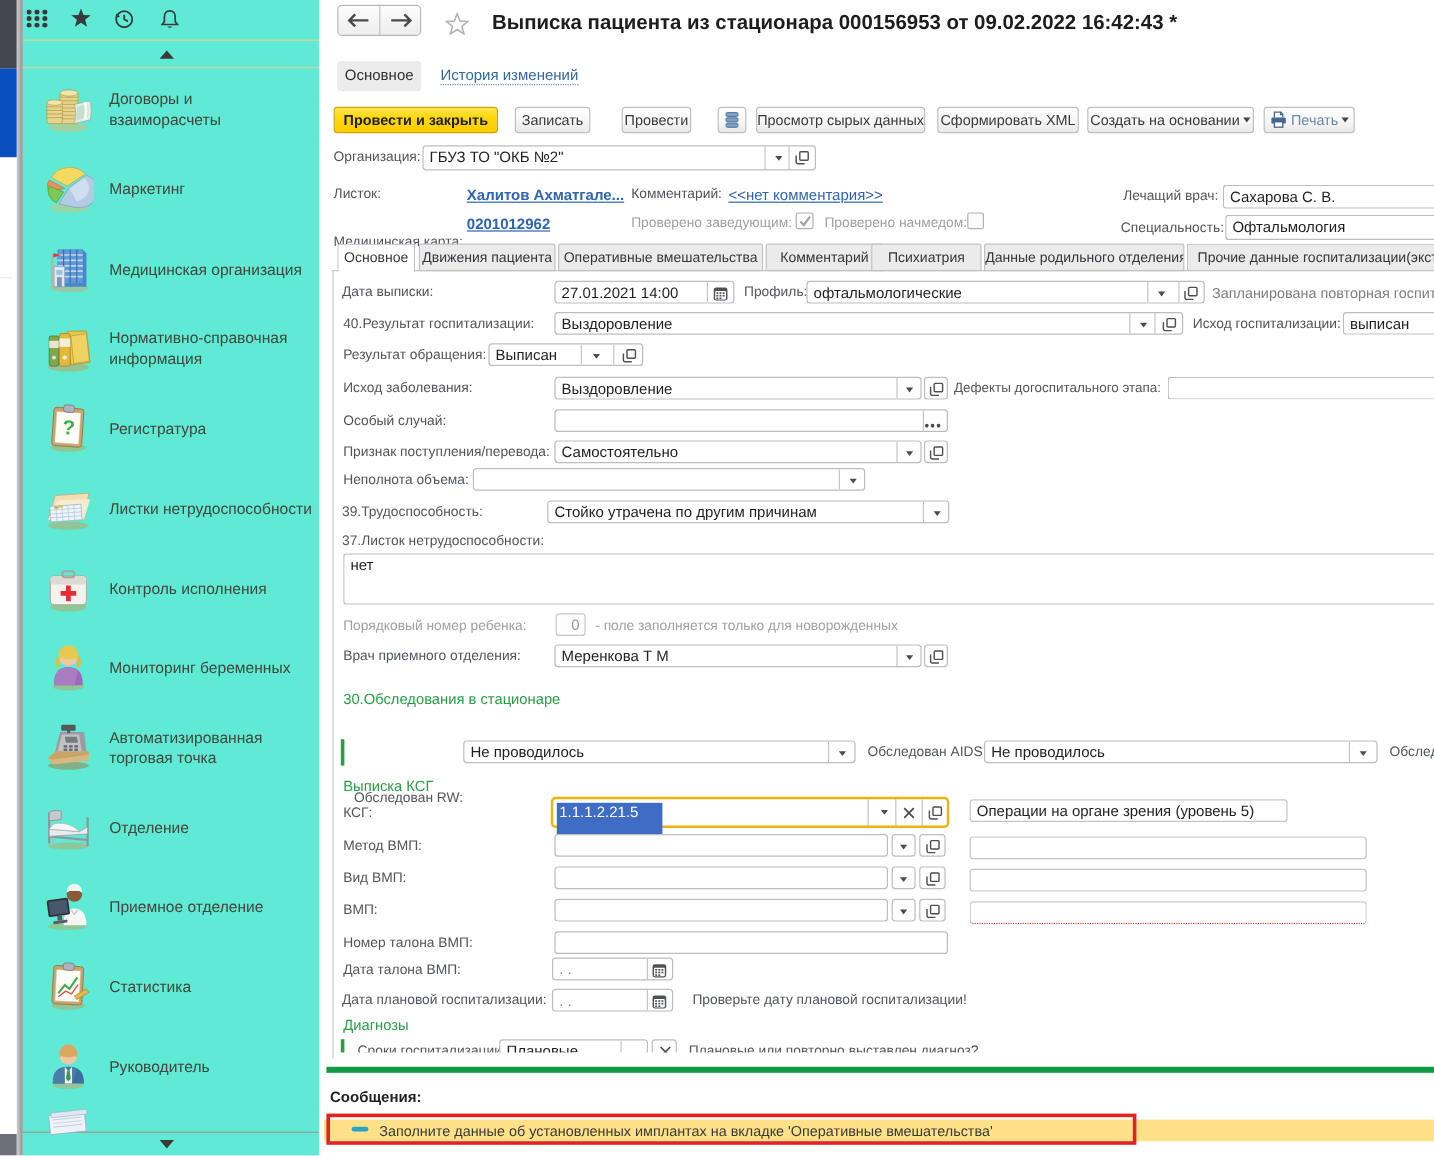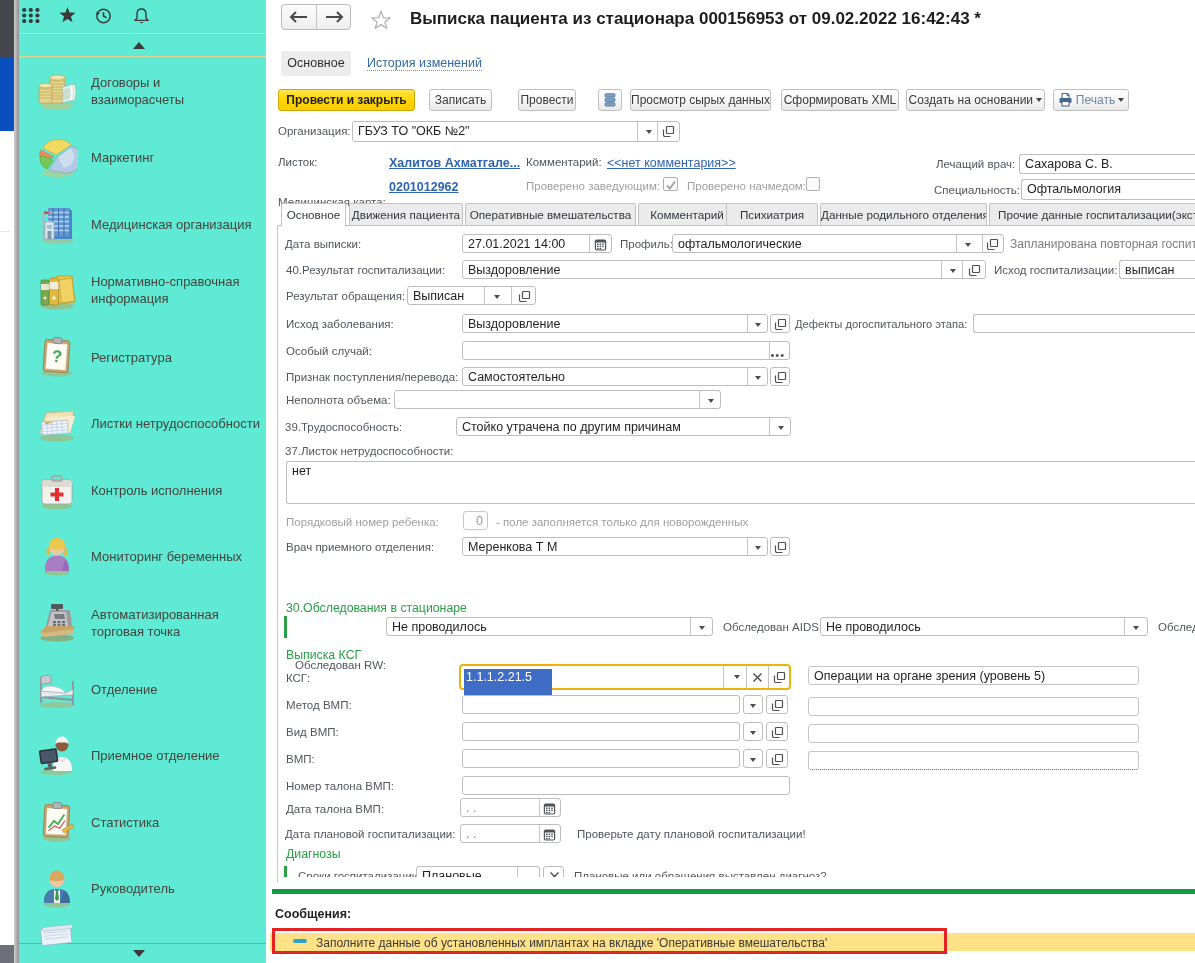--- a/index.html
+++ b/index.html
@@ -429,21 +429,21 @@
 <div class="fld" style="left:462px;top:537px;width:306px;">Меренкова Т М
   <div class="dvd" style="right:19px;"></div><div class="tri" style="right:6px;top:8px;"></div>
 </div>
 <div class="sbtn" style="left:770px;top:537px;width:20px;">
   <svg style="margin:3px 0 0 3px" width="13" height="13" viewBox="0 0 13 13">
     <rect x="4.5" y="1.5" width="7" height="7" rx="0.8" fill="#fff" stroke="#4f4f4f" stroke-width="1.2"></rect>
     <path d="M1.5 4.5 V10 A1.4 1.4 0 0 0 3 11.5 H8.5" fill="none" stroke="#4f4f4f" stroke-width="1.2"></path>
   </svg>
 </div>
 
-<div class="ghead" style="left:286px;top:576px;margin-top:25px;">30.Обследования в стационаре</div>
+<div class="ghead" style="left:286px;top:576px;">30.Обследования в стационаре</div>
 <div class="abs" style="left:284px;top:616px;width:2.5px;height:22px;background:#2e9e45;"></div>
 <div class="lbl" style="left:295px;top:620px;margin-top:39px;">Обследован RW:</div>
 <div class="fld" style="left:386px;top:617px;width:327px;">Не проводилось
   <div class="dvd" style="right:21px;"></div><div class="tri" style="right:7px;top:8px;"></div>
 </div>
 <div class="lbl" style="left:723px;top:621px;">Обследован AIDS:</div>
 <div class="fld" style="left:820px;top:617px;width:328px;">Не проводилось
   <div class="dvd" style="right:22px;"></div><div class="tri" style="right:8px;top:8px;"></div>
 </div>
 <div class="lbl" style="left:1158px;top:621px;">Обследо</div>
@@ -457,21 +457,21 @@
   <div class="abs" style="left:285px;top:0;width:1px;height:22px;background:#c4c4c4;"></div>
   <svg class="abs" style="left:291px;top:6px" width="11" height="11" viewBox="0 0 11 11">
         <path d="M1.5 1.5 L9.5 9.5 M9.5 1.5 L1.5 9.5" stroke="#4a4a4a" stroke-width="1.4"></path>
       </svg>
   <div class="abs" style="left:307px;top:0;width:1px;height:22px;background:#c4c4c4;"></div>
   <svg class="abs" style="left:312px;top:5px" width="13" height="13" viewBox="0 0 13 13">
     <rect x="4.5" y="1.5" width="7" height="7" rx="0.8" fill="#fff" stroke="#4f4f4f" stroke-width="1.2"></rect>
     <path d="M1.5 4.5 V10 A1.4 1.4 0 0 0 3 11.5 H8.5" fill="none" stroke="#4f4f4f" stroke-width="1.2"></path>
   </svg>
 </div>
-<div class="fld" style="left:808px;top:666px;width:331px;border-color:#c6c6c6;">Операции на органе зрения (уровень 5)</div>
+<div class="fld" style="left:808px;top:666px;width:265px;border-color:#c6c6c6;">Операции на органе зрения (уровень 5)</div>
 
 <div class="lbl" style="left:286px;top:699px;">Метод ВМП:</div>
 <div class="fld" style="left:462px;top:695px;width:278px;"></div>
 <div class="sbtn" style="left:743px;top:695px;width:20px;">
       <div class="tri" style="left:6px;top:8px;"></div>
     </div>
 <div class="sbtn" style="left:766px;top:695px;width:22px;">
   <svg style="margin:3px 0 0 4px" width="13" height="13" viewBox="0 0 13 13">
     <rect x="4.5" y="1.5" width="7" height="7" rx="0.8" fill="#fff" stroke="#4f4f4f" stroke-width="1.2"></rect>
     <path d="M1.5 4.5 V10 A1.4 1.4 0 0 0 3 11.5 H8.5" fill="none" stroke="#4f4f4f" stroke-width="1.2"></path>
@@ -552,21 +552,21 @@
   <div class="abs" style="left:7px;top:3px;width:2.5px;height:22px;background:#2e9e45;"></div>
   <div class="lbl" style="left:21px;top:7px;">Сроки госпитализации:</div>
   <div class="fld" style="left:139px;top:3px;width:124px;">Плановые
     <div class="dvd" style="right:21px;"></div>
   </div>
   <div class="sbtn" style="left:266px;top:3px;width:21px;">
     <svg style="margin:4px 0 0 5px" width="11" height="11" viewBox="0 0 11 11">
           <path d="M1.5 1.5 L9.5 9.5 M9.5 1.5 L1.5 9.5" stroke="#4a4a4a" stroke-width="1.4"></path>
         </svg>
   </div>
-  <div class="lbl" style="left:297px;top:7px;">Плановые или обращения выставлен диагноз?</div>
+  <div class="lbl" style="left:297px;top:7px;">Плановые или повторно выставлен диагноз?</div>
 </div>
 
 <div class="abs" style="left:272px;top:889px;width:923px;height:5px;background:#0f9c45;"></div>
 
 <div class="abs" style="left:275px;top:907px;font-size:12.5px;font-weight:bold;color:#1f1f1f;">Сообщения:</div>
 <div class="abs" style="left:270px;top:933px;width:925px;height:18px;background:#ffe187;"></div>
 <div class="abs" style="left:293px;top:939px;width:14px;height:4px;border-radius:2px;background:#2aa5c8;"></div>
 <div class="abs" style="left:316px;top:936px;font-size:12px;color:#3a3a3a;white-space:nowrap;">Заполните данные об установленных имплантах на вкладке 'Оперативные вмешательства'</div>
 <div class="abs" style="left:272px;top:928px;width:675px;height:26px;border:3px solid #e32222;"></div>
 </div>

